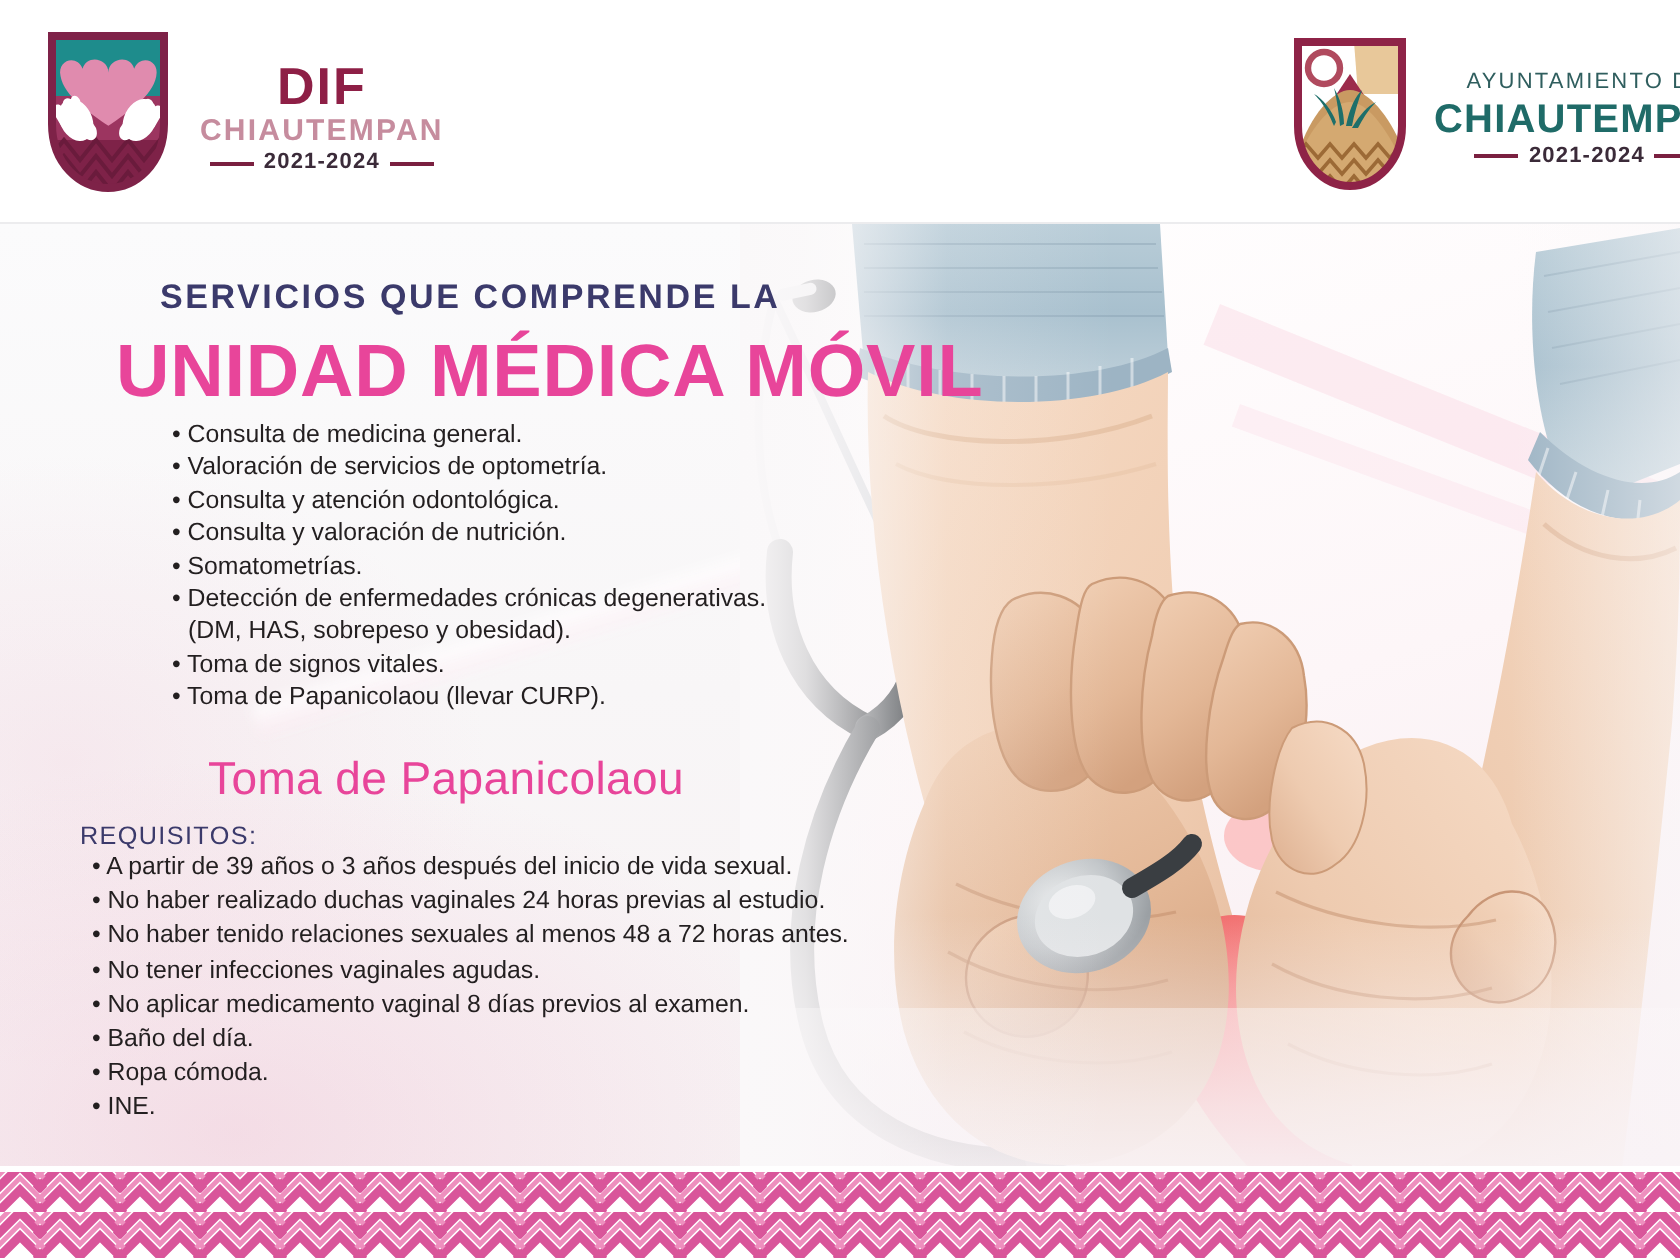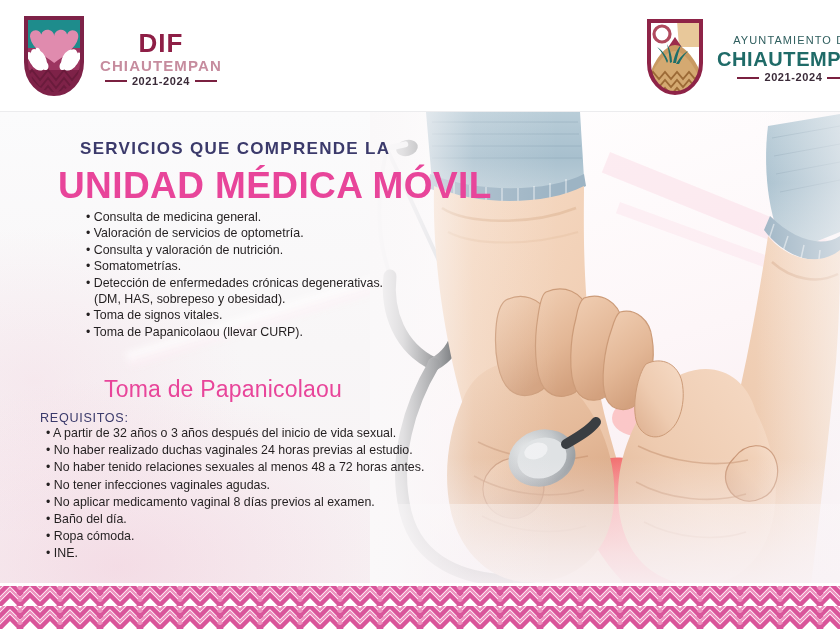--- a/index.html
+++ b/index.html
@@ -351,34 +351,35 @@
     <div class="photo-fade"></div>
   </div>
 
   <div class="content t-kicker">SERVICIOS QUE COMPRENDE LA</div>
 
   <div class="content t-main">UNIDAD MÉDICA MÓVIL</div>
 
   <ul class="content svc-list">
     <li>• Consulta de medicina general.</li>
     <li>• Valoración de servicios de optometría.</li>
+    <li>• Consulta y atención odontológica.</li>
     <li>• Consulta y valoración de nutrición.</li>
     <li>• Somatometrías.</li>
     <li>• Detección de enfermedades crónicas degenerativas.</li>
     <li class="sub">(DM, HAS, sobrepeso y obesidad).</li>
     <li>• Toma de signos vitales.</li>
     <li>• Toma de Papanicolaou (llevar CURP).</li>
   </ul>
 
   <div class="content t-papa">Toma de Papanicolaou</div>
 
   <div class="content t-req">REQUISITOS:</div>
 
   <ul class="content req-list">
-    <li>• A partir de 32 años o 3 años después del inicio de vida sexual.</li>
+    <li>• A partir de 39 años o 3 años después del inicio de vida sexual.</li>
     <li>• No haber realizado duchas vaginales 24 horas previas al estudio.</li>
     <li>• No haber tenido relaciones sexuales al menos 48 a 72 horas antes.</li>
     <li>• No tener infecciones vaginales agudas.</li>
     <li>• No aplicar medicamento vaginal 8 días previos al examen.</li>
     <li>• Baño del día.</li>
     <li>• Ropa cómoda.</li>
     <li>• INE.</li>
   </ul>
 
   <div class="chevron">

